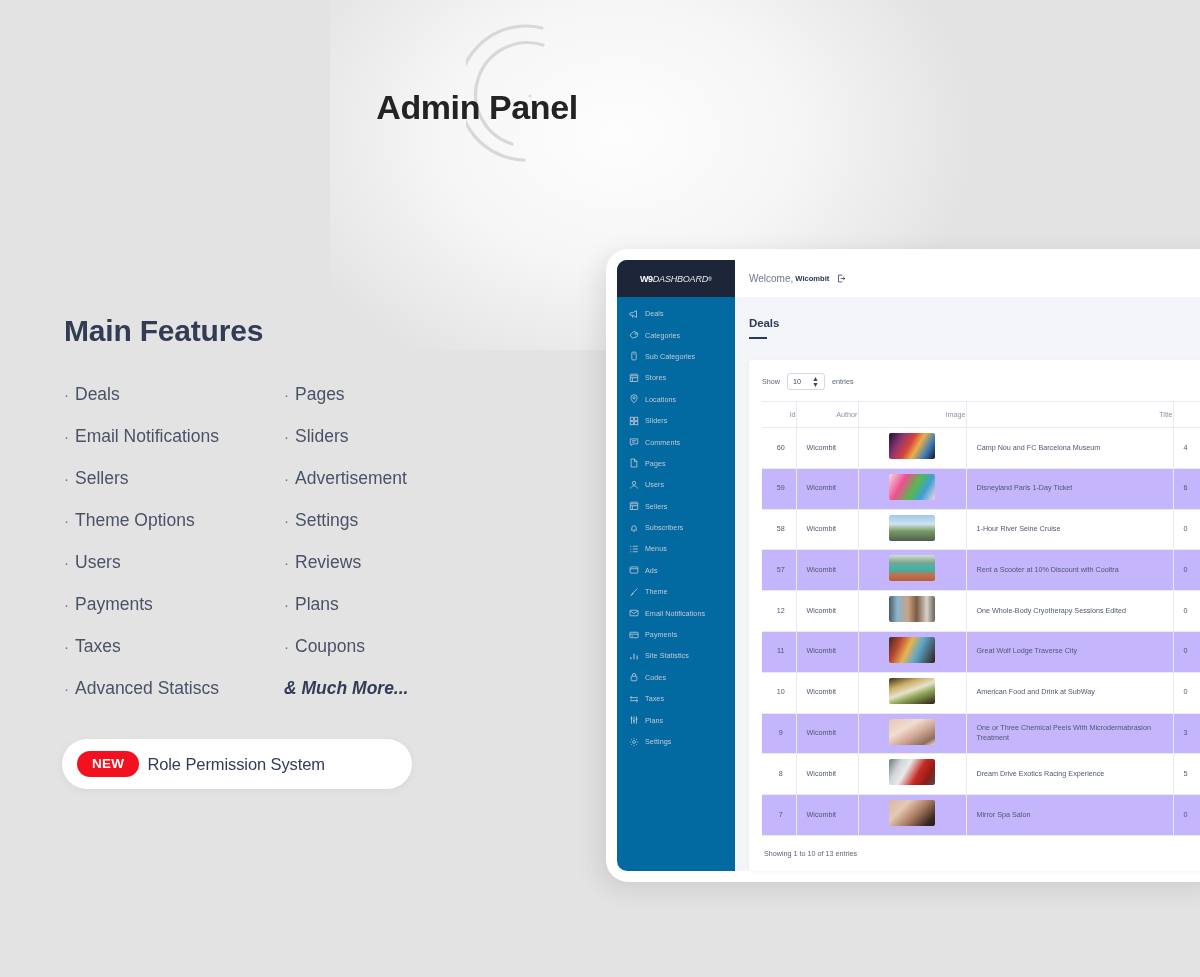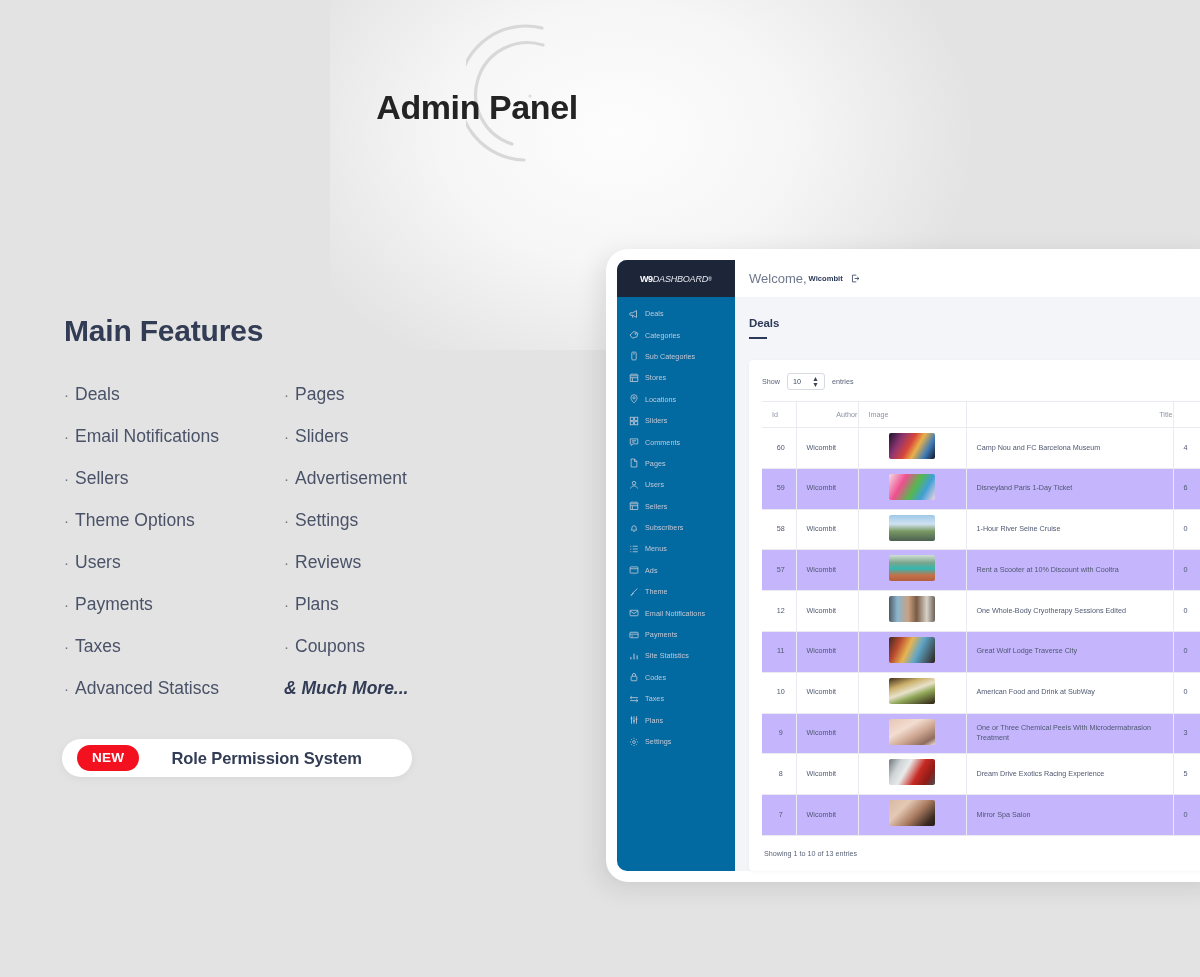--- a/index.html
+++ b/index.html
@@ -70,42 +70,42 @@
   .feature-item.more {
     font-style: italic;
     font-weight: bold;
     color: #323c54;
   }
 
   
   #new-pill {
     position: absolute;
     left: 62px; top: 739px;
-    width: 350px; height: 38px;
+    width: 350px; height: 50px;
     background: #ffffff;
     border-radius: 25px;
     display: flex;
     align-items: center;
     padding-left: 15px;
     box-shadow: 0 2px 10px rgba(0,0,0,0.05);
   }
   #new-badge {
     background: #f4111f;
     color: #ffffff;
     font-size: 13.5px;
     font-weight: bold;
     letter-spacing: 0.3px;
     border-radius: 14px;
     padding: 6px 15px 7px;
     line-height: 1;
   }
   #new-pill-label {
-    margin-left: 32px;
+    margin-left: 8px;
     font-size: 16.5px;
-    font-weight: bold;
+    font-weight: normal;
     color: #323c54;
     letter-spacing: -0.1px;
   }
 
   
   #dashboard-window {
     position: absolute;
     left: 606px; top: 249px;
     width: 620px; height: 633px;
     background: #ffffff;
@@ -166,21 +166,21 @@
     min-width: 0;
   }
   #topbar {
     height: 37px;
     flex: 0 0 37px;
     background: #ffffff;
     display: flex;
     align-items: center;
     padding-left: 14px;
   }
-  #welcome-text { font-size: 13px; color: #6e778c; }
+  #welcome-text { font-size: 10px; color: #6e778c; }
   #welcome-user { font-size: 7.6px; font-weight: bold; color: #2b3857; margin-left: 2px; }
   #logout-icon { margin-left: 8px; color:#2b3857; display:flex; align-items:center; }
 
   #page-title-wrap {
     padding: 20px 0 0 14px;
   }
   #page-title {
     font-size: 11.5px;
     font-weight: bold;
     color: #2b3857;
@@ -233,21 +233,21 @@
     font-size: 7.2px;
     font-weight: normal;
     color: #8b93a6;
     text-align: right;
     padding: 8px 0 8px 10px;
     border-top: 1px solid #e9ebf0;
     border-bottom: 1px solid #e9ebf0;
     border-right: 1px solid #e9ebf0;
     background: #ffffff;
   }
-  #deals-table th.c-id, #deals-table th.c-img { text-align: left; }
+  #deals-table th.c-id, #deals-table th.c-img { text-align: right; }
   #deals-table td {
     font-size: 7.2px;
     color: #4f5870;
     padding: 9px 6px 9px 10px;
     border-bottom: 1px solid #e9ebf0;
     border-right: 1px solid #e9ebf0;
     vertical-align: middle;
     line-height: 1.5;
   }
   #deals-table td.c-id { text-align: center; color:#4f5870; }

